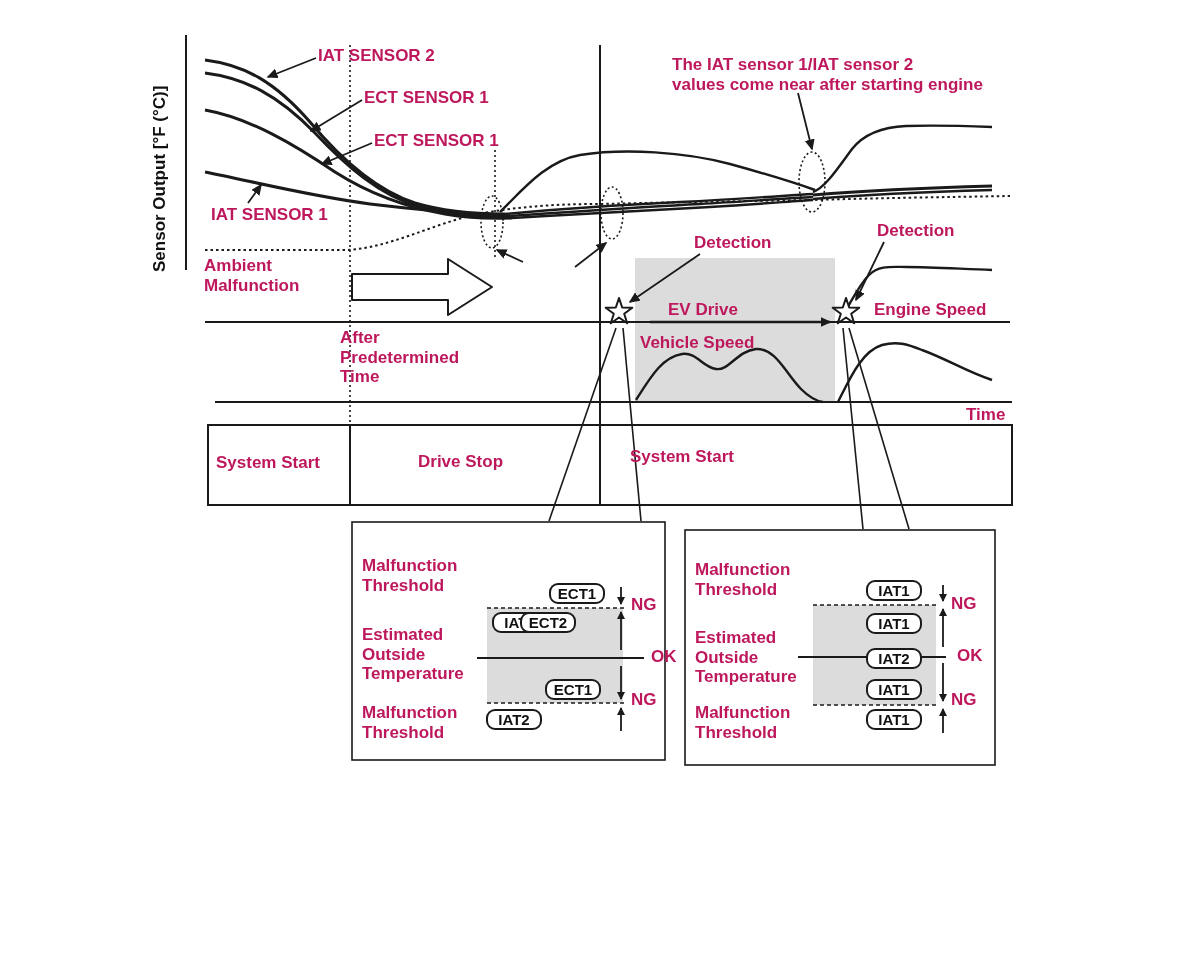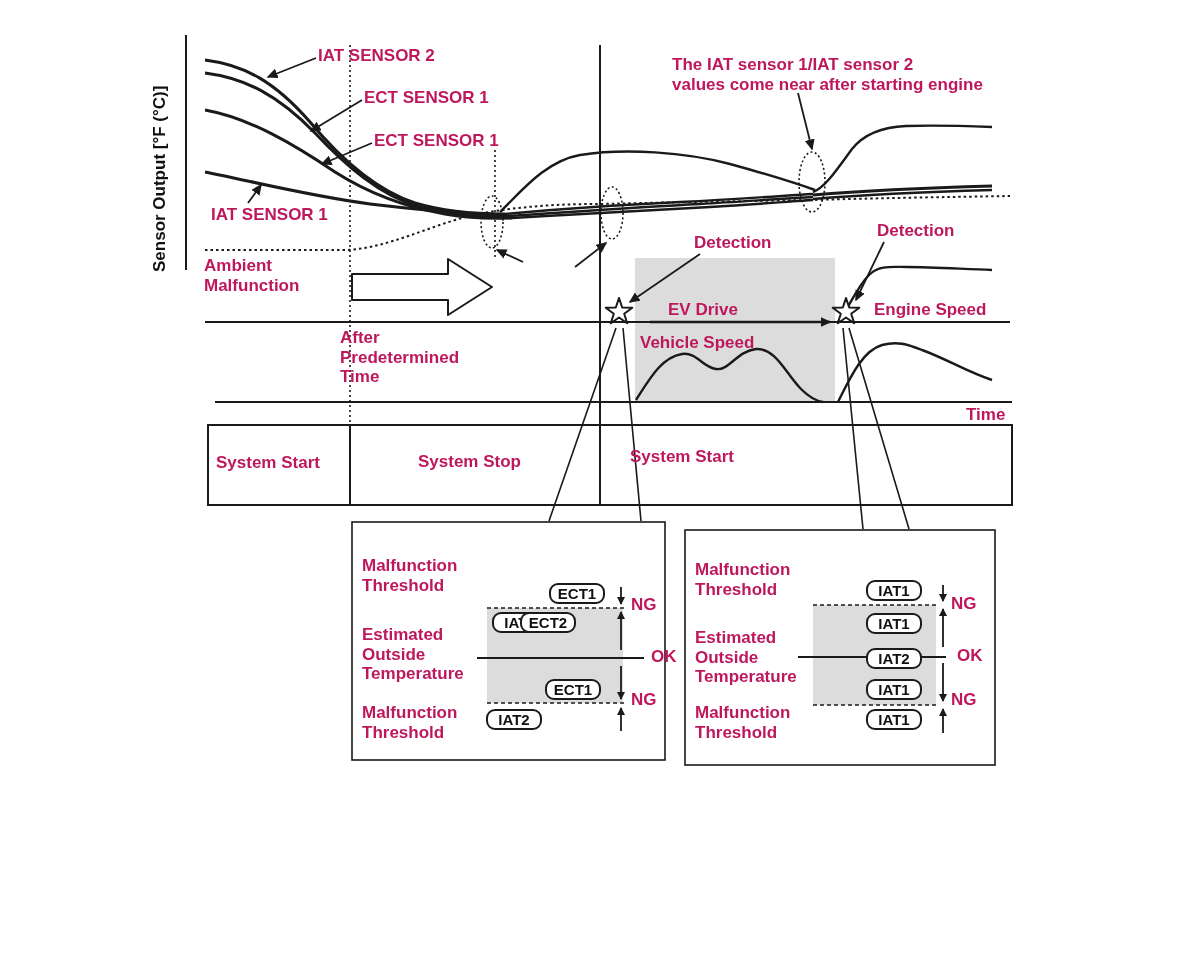--- a/index.html
+++ b/index.html
@@ -139,21 +139,21 @@
   <div class="lbl" style="left:672px;top:55px">The IAT sensor 1/IAT sensor 2
 values come near after starting engine</div>
   <div class="lbl nowrap" style="left:694px;top:233px">Detection</div>
   <div class="lbl nowrap" style="left:877px;top:221px">Detection</div>
   <div class="lbl nowrap" style="left:668px;top:300px">EV Drive</div>
   <div class="lbl nowrap" style="left:640px;top:333px">Vehicle Speed</div>
   <div class="lbl nowrap" style="left:874px;top:300px">Engine Speed</div>
   <div class="lbl nowrap" style="left:966px;top:405px">Time</div>
 
   <div class="lbl nowrap" style="left:216px;top:453px">System Start</div>
-  <div class="lbl nowrap" style="left:418px;top:452px">System Stop</div>
+  <div class="lbl nowrap" style="left:418px;top:452px">Drive Stop</div>
   <div class="lbl nowrap" style="left:630px;top:447px">System Start</div>
 
   <div class="lbl" style="left:362px;top:556px">Malfunction
 Threshold</div>
   <div class="lbl" style="left:362px;top:625px">Estimated
 Outside
 Temperature</div>
   <div class="lbl" style="left:362px;top:703px">Malfunction
 Threshold</div>
 

